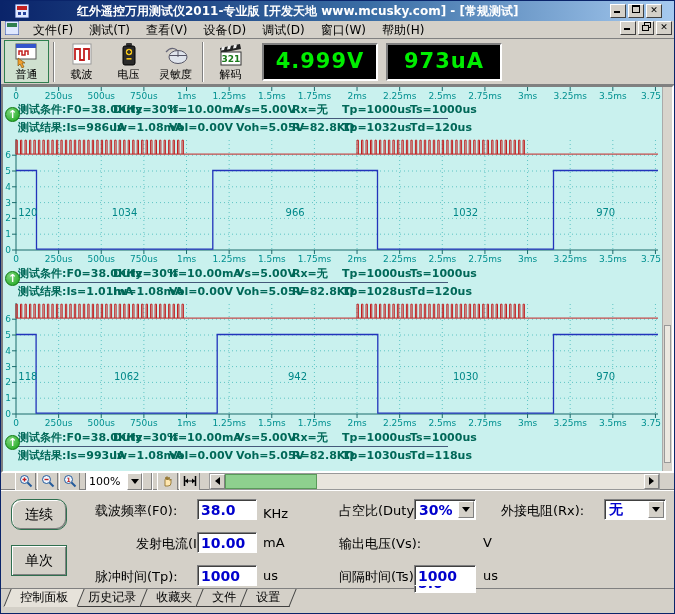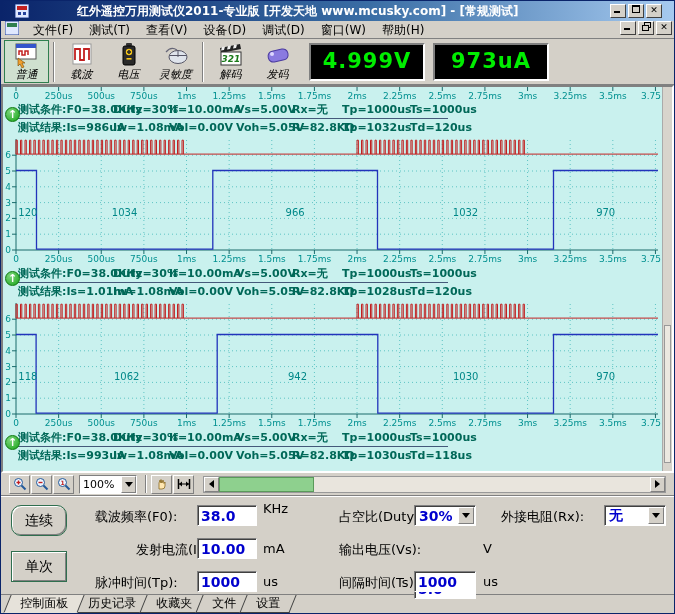--- a/index.html
+++ b/index.html
@@ -23,21 +23,21 @@
   .menubar { height:18px; background:#d4d0c8; display:flex; 
              border-bottom:1px solid #808080; padding:0 2px; }
   .mdi-icon { width:14px; height:14px; margin:0 6px 0 2px; }
   .menu-items { display:flex; flex:1 1 auto; }
   .menu-item { font-size:12px; color:#000; padding:1px 8px; white-space:nowrap; }
 
   
   .toolbar { height:46px; background:#d4d0c8; display:flex; align-items:center;
              border-bottom:1px solid #808080; padding:1px 2px; }
   .tbtn { width:45px; height:43px; display:flex; flex-direction:column; align-items:center;
-          justify-content:flex-start; border:1px solid #d4d0c8; margin:0 1px; padding-top:1px;font-style:italic; }
+          justify-content:flex-start; border:1px solid #d4d0c8; margin:0 1px; padding-top:1px; }
   .tbtn.active { border:1px solid #2f7f4f; background:#cfe0cf; }
   .tbtn .ticon { width:26px; height:26px; }
   .tbtn .tlabel { font-size:11px; color:#000; line-height:13px; white-space:nowrap; }
   .tsep { width:2px; height:40px; margin:0 3px; border-left:1px solid #808080;
           border-right:1px solid #fff; }
   .led { height:38px; width:116px; background:#000; border:2px solid;
          border-color:#808080 #fff #fff #808080; color:#00ee00; font-size:21px;
          font-weight:bold; text-align:center; line-height:33px; letter-spacing:1px;
          margin-left:8px; font-family:"DejaVu Sans", sans-serif; white-space:nowrap; overflow:hidden;}
 
@@ -59,22 +59,22 @@
   .sec-row { height:15px; white-space:nowrap; }
   .sec-row span { display:inline-block; font-size:11px; font-weight:bold; color:#006858;
                   vertical-align:top; line-height:15px; white-space:nowrap; }
   .sec-line { height:1px; background:#44597a; width:430px; margin:1px 0; }
   .c0{width:95px}.c1{width:56px}.c2{width:67px}.c3{width:56px}.c4{width:50px}.c5{width:68px}.c6{width:68px}
 
   .plot { line-height:0; }
   .plot svg { display:block; }
 
   
-  .zoombar { height:23px; background:#d4d0c8; display:flex; align-items:center;
-             padding:0 8px; border-bottom:1px solid #808080; }
+  .zoombar { height:17px; background:#d4d0c8; display:flex; align-items:center;
+             padding:0 14px; border-bottom:1px solid #808080; }
   .zbtn { width:21px; height:19px; background:#d4d0c8; border:1px solid;
           border-color:#fff #808080 #808080 #fff; margin-right:1px;
           display:flex; align-items:center; justify-content:center; }
   .zcombo { width:58px; height:19px; background:#fff; border:1px solid;
             border-color:#808080 #fff #fff #808080; display:flex; margin:0 4px;
             align-items:center; }
   .zcombo .zval { flex:1; font-size:11px; padding-left:3px; color:#000; }
   .zcombo .zarrow { width:15px; height:17px; background:#d4d0c8; border:1px solid;
             border-color:#fff #808080 #808080 #fff; display:flex; align-items:center; justify-content:center; }
   .tri-down { width:0;height:0;border-left:4px solid transparent;border-right:4px solid transparent;
@@ -213,27 +213,20 @@
         <div class="tbtn">
           <svg class="ticon" viewBox="0 0 26 26">
             <polygon points="2,6 22,2 23,7 3,11" fill="#222"></polygon>
             <polygon points="4,5 7,4.5 6,8 3,8.5" fill="#eee"></polygon>
             <polygon points="10,4 13,3.5 12,7 9,7.5" fill="#eee"></polygon>
             <polygon points="16,3 19,2.5 18,6 15,6.5" fill="#eee"></polygon>
             <rect x="3" y="10" width="20" height="13" fill="#fff" stroke="#333"></rect>
             <text x="13" y="20" font-size="9" font-weight="bold" text-anchor="middle" fill="#1a7a1a" font-family="DejaVu Sans">321</text>
           </svg>
           <div class="tlabel">解码</div>
-        </div>
-        <div class="tbtn">
-          <svg class="ticon" viewBox="0 0 26 26">
-            <rect x="3" y="8" width="20" height="11" rx="5" transform="rotate(-12 13 13)" fill="#8a7ae0" stroke="#4a3aa0"></rect>
-            <circle cx="7" cy="12" r="2" fill="#ddd6ff"></circle>
-          </svg>
-          <div class="tlabel">发码</div>
         </div>
       </div>
     <div class="led">4.999V</div>
     <div class="led">973uA</div>
   </div>
 
   <div class="wave-viewport">
     <div class="wave-content" id="wave-content">
         <div class="time-remnant">
           <svg width="658" height="13" style="display:block">
@@ -511,21 +504,21 @@
         </div>
     </div>
   </div>
 
   <div class="controls">
     <div class="runbtn" style="left:10px;top:8px;border-radius:10px;">连续</div>
     <div class="runbtn" style="left:10px;top:54px;">单次</div>
     <div id="cp-fields">
         <div class="cp-label" style="left: 94px; top: 11px;">载波频率(F0):</div>
         <input class="cp-input" readonly="" value="38.0" style="left: 196px; top: 8px; width: 60px;">
-        <div class="cp-unit" style="left: 262px; top: 4px;">KHz</div>
+        <div class="cp-unit" style="left: 262px; top: 15px;">KHz</div>
         <div class="cp-label" style="left: 338px; top: 11px;">占空比(Duty):</div>
         <div class="cp-combo" style="left: 413px; top: 8px; width: 62px;">
           <span class="cval">30%</span>
           <span class="carrow">
             <span class="tri-down"></span>
           </span>
         </div>
         <div class="cp-label" style="left: 500px; top: 11px;">外接电阻(Rx):</div>
         <div class="cp-combo" style="left: 603px; top: 8px; width: 62px;">
           <span class="cval">无</span>

